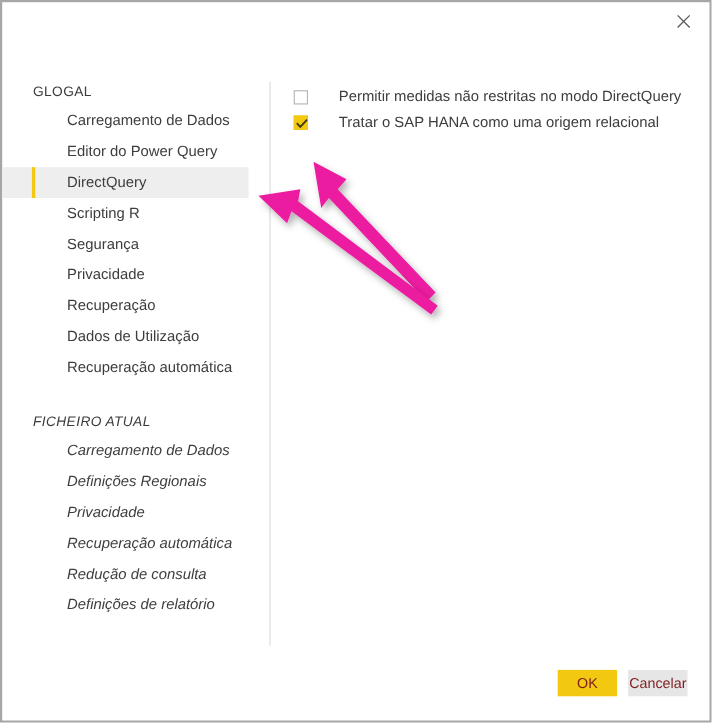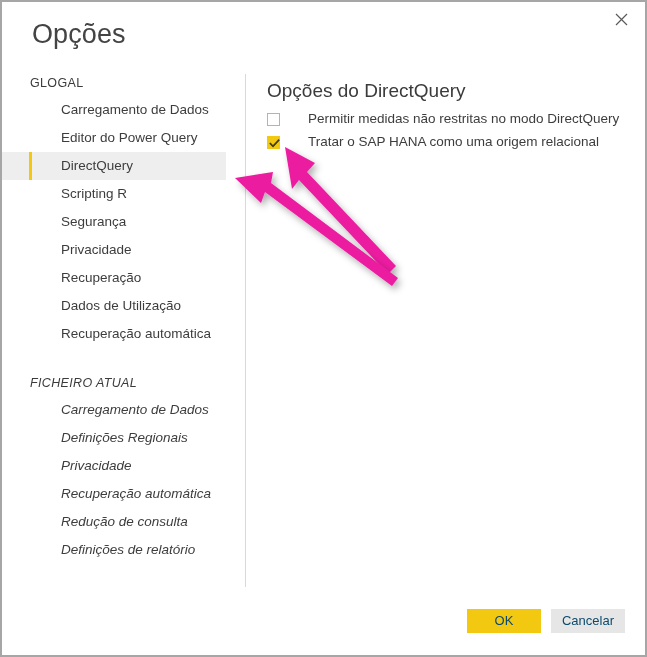--- a/index.html
+++ b/index.html
@@ -150,46 +150,45 @@
   }
   
   #footer {
     position: absolute;
     right: 20px;
     bottom: 22px;
     display: flex;
     gap: 10px;
   }
   .dlg-btn {
-    width: 74px;
+    width: 54px;
     height: 24px;
     font-size: 13px;
     font-family: "Liberation Sans", sans-serif;
     border: none;
     cursor: pointer;
-    color: #0c4a6e;
+    color: #7f1d1d;
     padding: 0;
     line-height: 24px;
   }
   #ok-button { background: #f2c811; }
   #cancel-button { background: #e6e6e6; }
   
   #annotation-arrows {
     position: absolute;
     left: 0; top: 0;
     width: 647px; height: 657px;
     pointer-events: none;
   }
 </style>
 </head>
 <body>
 
 <div id="dialog">
 
-  <div id="dialog-title">Opções</div>
 
   <button id="close-btn">
     <span>
       <svg width="13" height="13" viewBox="0 0 13 13">
         <path d="M1 1 L12 12 M12 1 L1 12" stroke="#5a5a5a" stroke-width="1.2" fill="none"></path>
       </svg>
     </span>
   </button>
 
   <div id="panel-divider"></div>
@@ -219,21 +218,20 @@
         <li class="nav-item">Privacidade</li>
         <li class="nav-item">Recuperação automática</li>
         <li class="nav-item">Redução de consulta</li>
         <li class="nav-item">Definições de relatório</li>
       </ul>
     </div>
 
   </div>
 
   <div id="content">
-    <h2 id="content-title">Opções do DirectQuery</h2>
 
     <div class="check-row">
       <span class="cbox unchecked"></span>
       <span class="check-label">Permitir medidas não restritas no modo DirectQuery</span>
       <span class="info-icon">
         <svg width="13" height="13" viewBox="0 0 13 13">
           <circle cx="6.5" cy="6.5" r="5.6" fill="none" stroke="#6c8fb5" stroke-width="1"></circle>
           <circle cx="6.5" cy="3.5" r="0.75" fill="#6c8fb5"></circle>
           <path d="M6.5 5.4 L6.5 9.6" stroke="#6c8fb5" stroke-width="1.1" stroke-linecap="round"></path>
         </svg>

